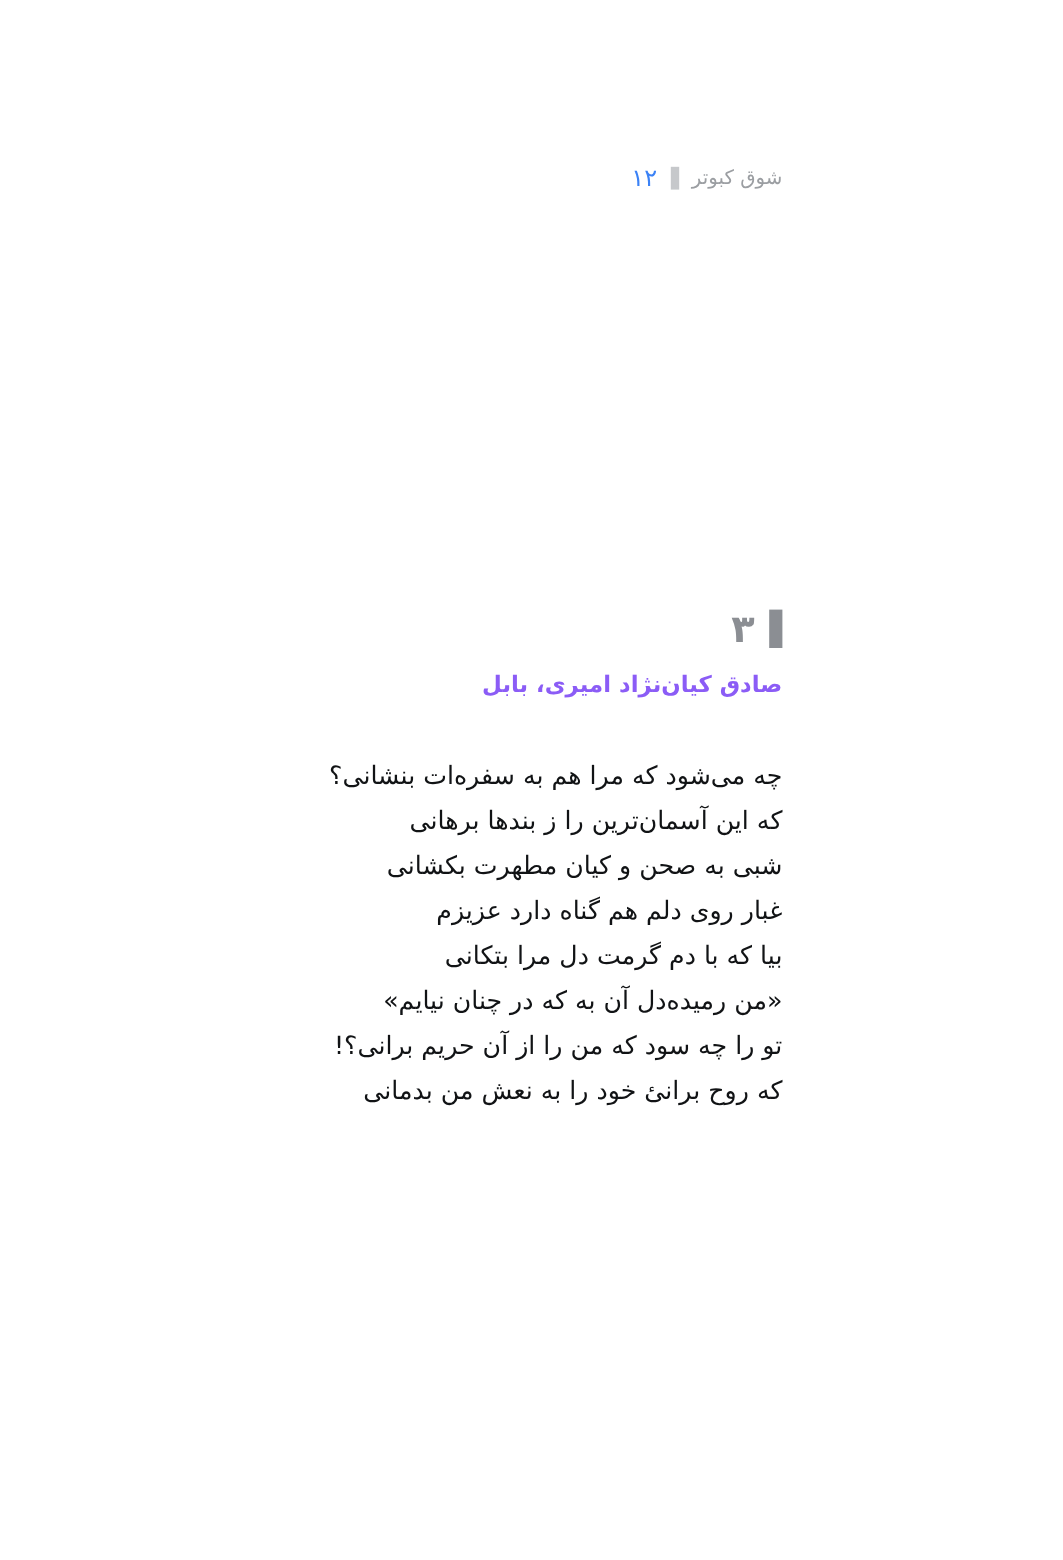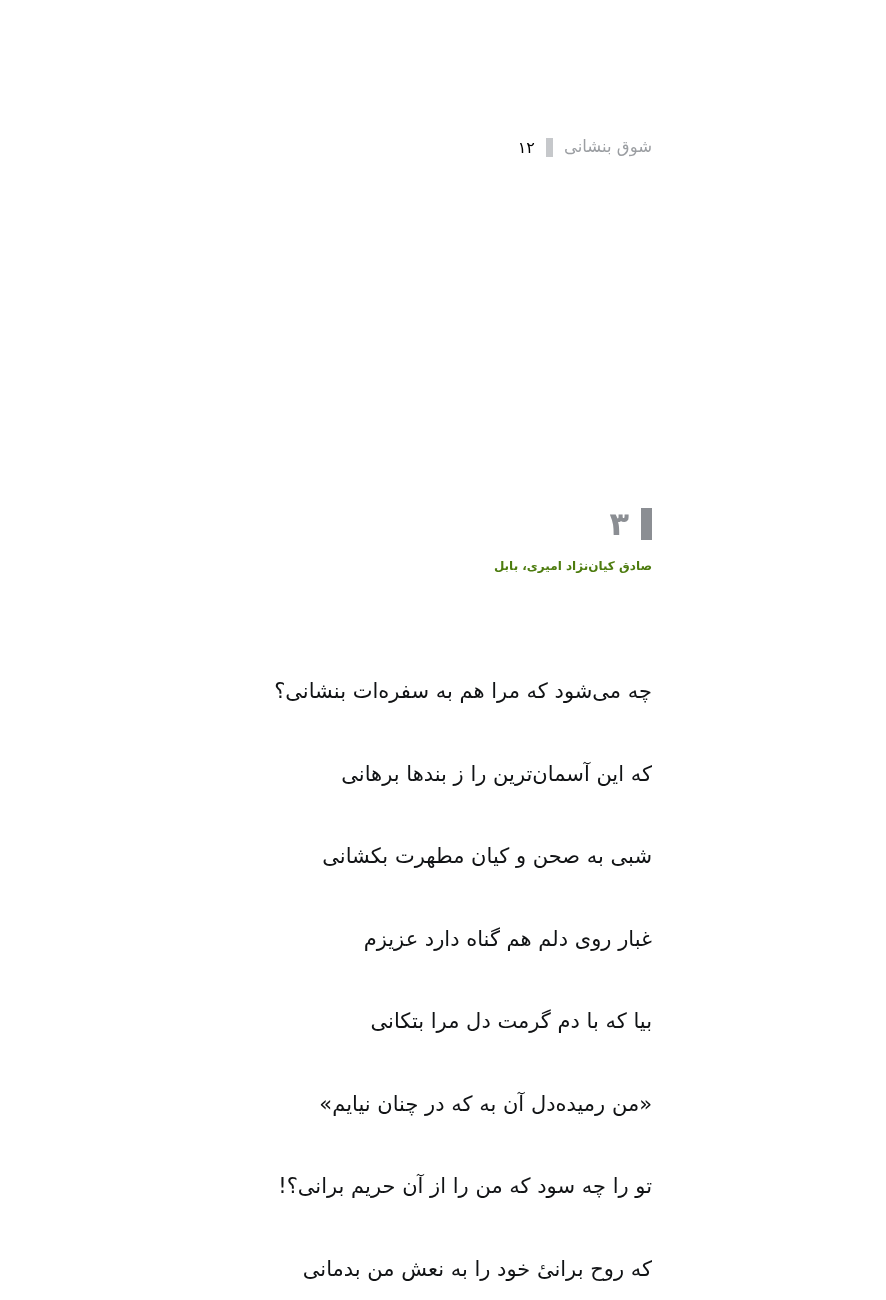--- a/index.html
+++ b/index.html
@@ -28,22 +28,22 @@
     position: absolute;
     top: 138px;
     right: 234px;          
     display: flex;
     flex-direction: row;
     align-items: center;
     gap: 11px;
     direction: rtl;
   }
   .header-page-number {
-    font-size: 16px;
-    color: #000000;
+    font-size: 20px;
+    color: #3b82f6;
     letter-spacing: 0.5px;
     line-height: 1;
     order: 3;
   }
   .header-rule {
     width: 7px;
     height: 19px;
     background: #c6c8cb;
     order: 2;
     flex: none;
@@ -80,23 +80,23 @@
     background: #8b8e93;
     order: 1;
     flex: none;
   }
 
   
   .poem-author {
     position: absolute;
     top: 558px;
     right: 234px;
-    font-size: 12px;
+    font-size: 19px;
     font-weight: 700;
-    color: #4d7c0f;
+    color: #8b5cf6;
     letter-spacing: 1.1px;
     white-space: nowrap;
     direction: rtl;
     text-align: center;
     line-height: 1.4;
   }
 
   
   .poem-body {
     position: absolute;
@@ -106,30 +106,29 @@
     direction: rtl;
     text-align: right;
   }
   .poem-line {
     font-size: 21px;
     color: #111315;
     line-height: 37.5px;
     white-space: nowrap;
     direction: rtl;
     text-align: right;
-    margin-top: 45px;
   }
 </style>
 </head>
 <body>
 
 <div class="page">
 
   <div class="running-header">
-    <span class="header-title">شوق بنشانی</span>
+    <span class="header-title">شوق کبوتر</span>
     <span class="header-rule"></span>
     <span class="header-page-number">۱۲</span>
   </div>
 
   <div class="poem-number-row">
     <span class="poem-number-rule"></span>
     <span class="poem-number">۳</span>
   </div>
 
   <div class="poem-author">صادق کیان‌نژاد امیری، بابل</div>

